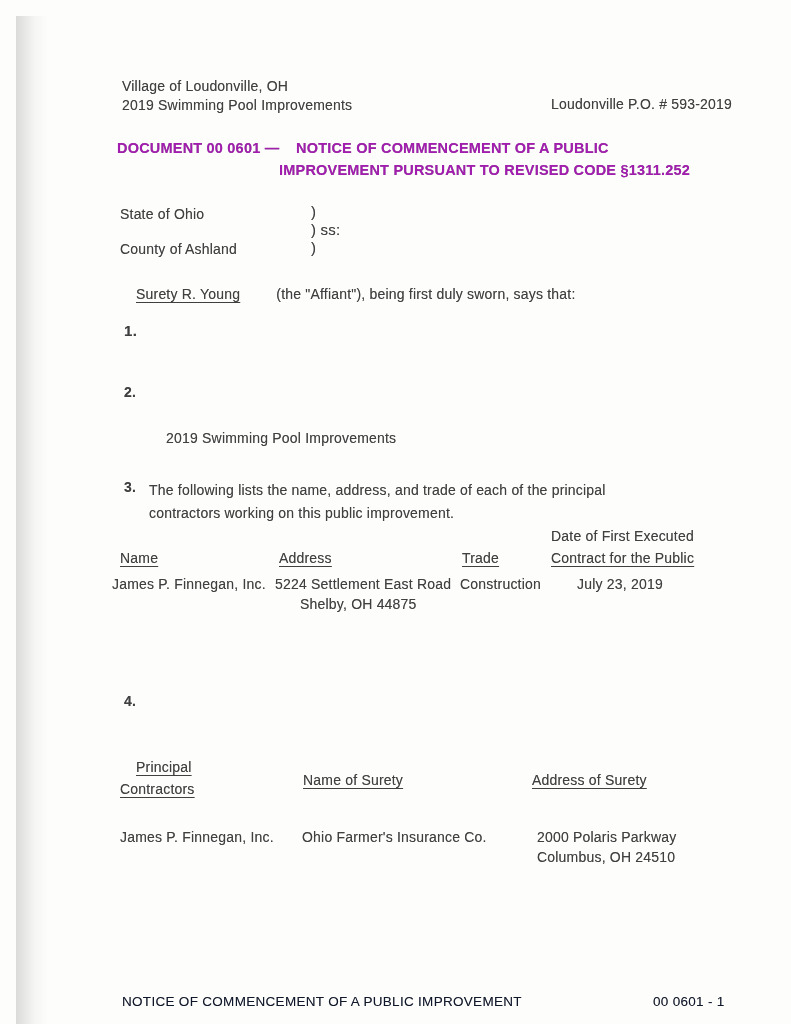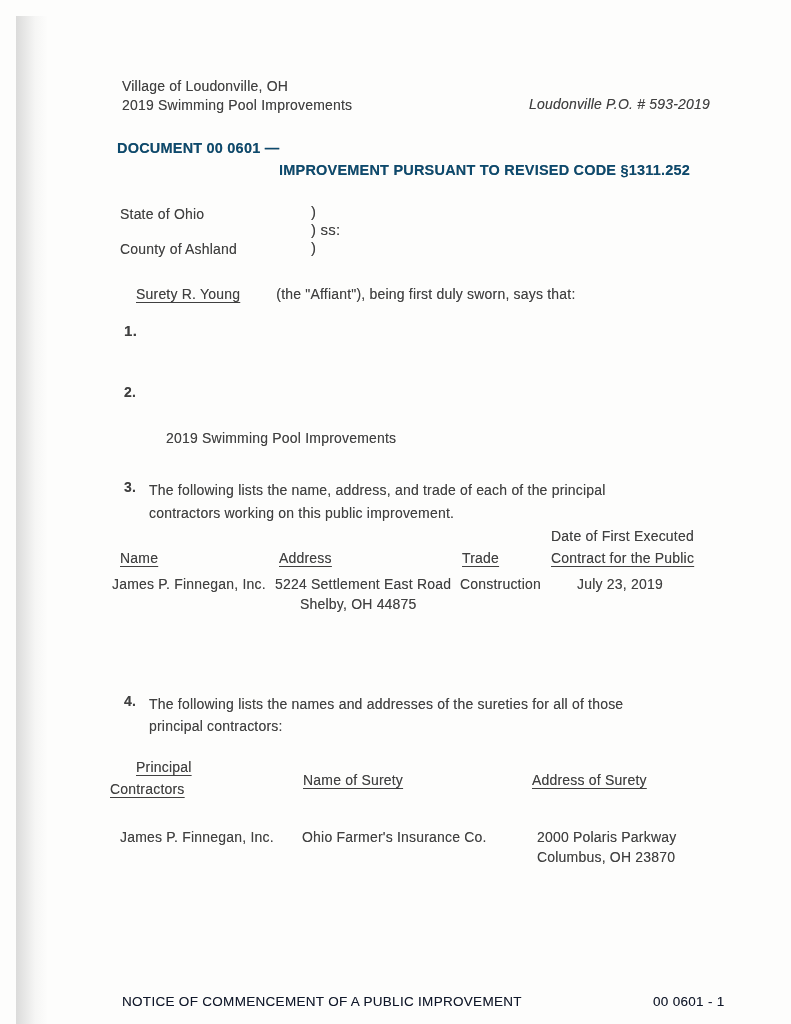--- a/index.html
+++ b/index.html
@@ -35,21 +35,21 @@
   .bold { font-weight: bold; }
   .u {
     text-decoration: underline;
     text-underline-offset: 3px;
     text-decoration-thickness: 1px;
   }
   .title-txt {
     font-size: 14.5px;
     font-weight: bold;
     letter-spacing: 0.2px;
-    color: #0c4a6e;
+    color: #a21caf;
     text-shadow: 0 0 0.6px rgba(80,80,80,0.6);
   }
   .item1-txt {
     font-size: 15px;
     letter-spacing: 0.45px;
     line-height: 22px;
   }
   .lh21 { line-height: 23px; }
   .lh22 { line-height: 22px; }
   .footer-txt {
@@ -62,23 +62,24 @@
 </style>
 </head>
 <body>
 
 <div class="scan-edge"></div>
 
 <div class="page">
 
   <div class="abs txt" style="left:90px; top:46px;">Village of Loudonville, OH</div>
   <div class="abs txt" style="left:90px; top:65px;">2019 Swimming Pool Improvements</div>
-  <div class="abs txt" style="left:497px; top:64px;font-style:italic;">Loudonville P.O. # 593-2019</div>
+  <div class="abs txt" style="left:519px; top:64px;">Loudonville P.O. # 593-2019</div>
 
   <div class="abs title-txt" style="left:85px; top:108px;">DOCUMENT 00 0601 —</div>
+  <div class="abs title-txt" style="left:264px; top:108px;">NOTICE OF COMMENCEMENT OF A PUBLIC</div>
   <div class="abs title-txt" style="left:247px; top:130px;">IMPROVEMENT PURSUANT TO REVISED CODE §1311.252</div>
 
   <div class="abs txt" style="left:88px; top:174px;">State of Ohio</div>
   <div class="abs txt paren" style="left:279px; top:171px;">)</div>
   <div class="abs txt paren" style="left:279px; top:189px;">) ss:</div>
   <div class="abs txt" style="left:88px; top:209px;">County of Ashland</div>
   <div class="abs txt paren" style="left:279px; top:207px;">)</div>
 
   <div class="abs txt" style="left:88px; top:254px;">
     <span class="u">Surety R. Young</span><span> (the "Affiant"), being first duly sworn, says that:</span>
@@ -98,28 +99,27 @@
   <div class="abs txt u" style="left:430px; top:518px;">Trade</div>
   <div class="abs txt u" style="left:519px; top:518px;">Contract for the Public</div>
 
   <div class="abs txt" style="left:80px; top:544px;">James P. Finnegan, Inc.</div>
   <div class="abs txt" style="left:243px; top:544px;">5224 Settlement East Road</div>
   <div class="abs txt" style="left:428px; top:544px;">Construction</div>
   <div class="abs txt" style="left:545px; top:544px;">July 23, 2019</div>
   <div class="abs txt" style="left:268px; top:564px;">Shelby, OH 44875</div>
 
   <div class="abs txt bold" style="left:92px; top:661px;">4.</div>
-  <div class="wrapblock txt lh22" style="left:117px; top:661px; width:560px;">The following lists the names and addresses of the sureties for all of those principal contractors:</div>
 
   <div class="abs txt u" style="left:104px; top:727px;text-align:center;">Principal</div>
-  <div class="abs txt u" style="left:78px; top:749px;">Contractors</div>
+  <div class="abs txt u" style="left:88px; top:749px;">Contractors</div>
   <div class="abs txt u" style="left:271px; top:740px;">Name of Surety</div>
   <div class="abs txt u" style="left:500px; top:740px;">Address of Surety</div>
 
   <div class="abs txt" style="left:88px; top:797px;">James P. Finnegan, Inc.</div>
   <div class="abs txt" style="left:270px; top:797px;">Ohio Farmer's Insurance Co.</div>
   <div class="abs txt" style="left:505px; top:797px;">2000 Polaris Parkway</div>
-  <div class="abs txt" style="left:505px; top:817px;">Columbus, OH 23870</div>
+  <div class="abs txt" style="left:505px; top:817px;">Columbus, OH 24510</div>
 
   <div class="abs footer-txt" style="left:90px; top:962px;">NOTICE OF COMMENCEMENT OF A PUBLIC IMPROVEMENT</div>
   <div class="abs footer-txt" style="left:621px; top:962px;">00 0601 - 1</div>
 
 </div>
 
 </body></html>

